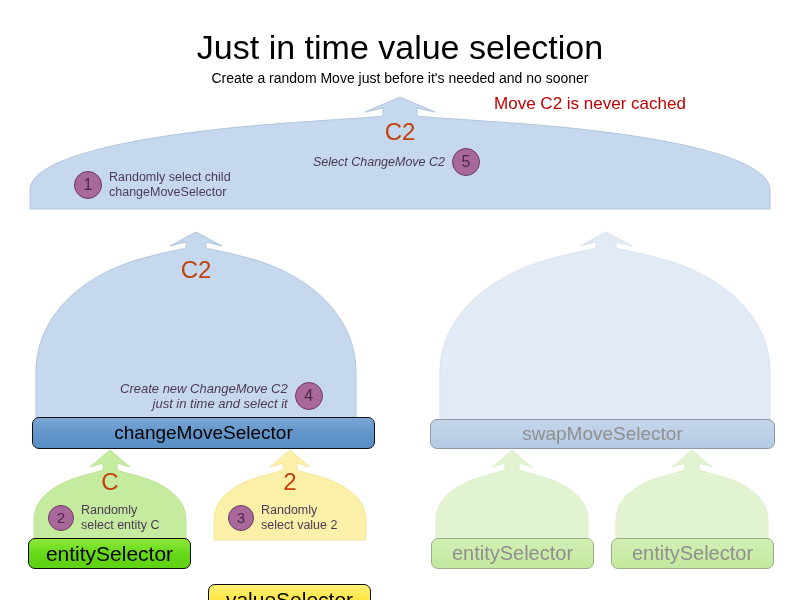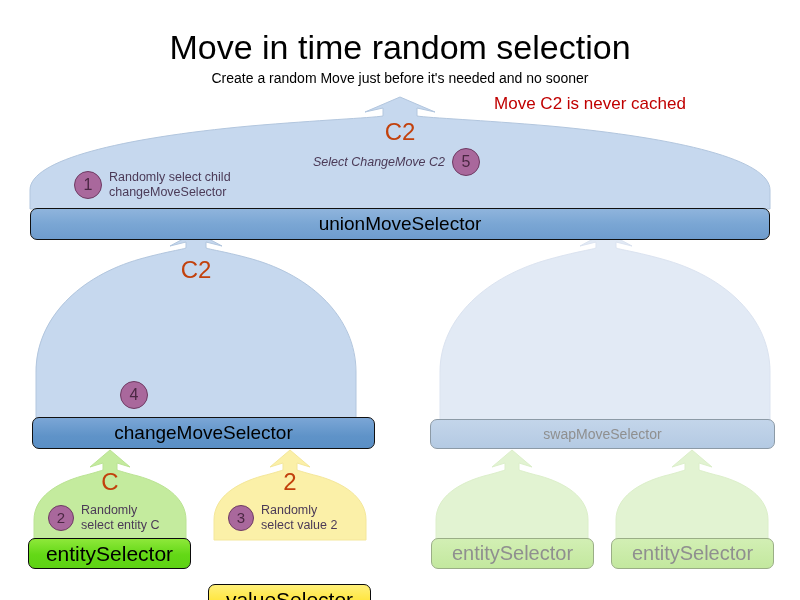--- a/index.html
+++ b/index.html
@@ -95,21 +95,21 @@
     font-size: 19px;
     color: #000000;
   }
   .box-swap {
     left: 430px;
     top: 419px;
     width: 345px;
     height: 30px;
     border: 1.3px solid #8c9aa6;
     background: linear-gradient(to bottom, #c3d5ea 0%, #b4cae3 100%);
-    font-size: 14px;
+    font-size: 19px;
     color: #8f8f8f;
   }
   .box-entity-main {
     left: 28px;
     top: 538px;
     width: 163px;
     height: 31px;
     border: 1.8px solid #0b0b0b;
     background: linear-gradient(to bottom, #8ee83a 0%, #63d816 55%, #5ed214 100%);
     font-size: 21px;
@@ -184,21 +184,21 @@
   }
   .annot-text.right { text-align: right; font-style: italic; }
   .annot-text.left  { text-align: left; }
   .annot-text.mid   { font-size: 13px; }
 </style>
 </head>
 <body>
 
 <div id="stage">
 
-  <div class="title">Move in time random selection</div>
+  <div class="title">Just in time value selection</div>
   <div class="subtitle">Create a random Move just before it's needed and no sooner</div>
   <div class="note-red">Move C2 is never cached</div>
 
   <svg id="funnels" viewBox="0 0 800 600">
 
     <path fill="#c6d8ee" stroke="#b2c6de" stroke-width="1" d="M 30 209
          L 30 190
          C 30 160, 120 138, 250 126
          C 320 120, 370 118, 383 116
          L 383 108
@@ -314,35 +314,36 @@
 changeMoveSelector</span>
   </div>
 
   <div class="annot rev" style="left:313px; top:148px;">
     <span class="badge">5</span>
     <span class="annot-text right">Select ChangeMove C2</span>
   </div>
 
   <div class="annot rev" style="left:120px; top:381px;">
     <span class="badge">4</span>
+    <span class="annot-text right mid">Create new ChangeMove C2
+just in time and select it</span>
   </div>
 
   <div class="annot" style="left:48px; top:503px;">
     <span class="badge sm">2</span>
     <span class="annot-text left">Randomly
 select entity C</span>
   </div>
 
   <div class="annot" style="left:228px; top:503px;">
     <span class="badge sm">3</span>
     <span class="annot-text left">Randomly
 select value 2</span>
   </div>
 
-  <div class="box box-union">unionMoveSelector</div>
 
   <div class="box box-change">changeMoveSelector</div>
 
   <div class="box box-swap">swapMoveSelector</div>
 
   <div class="box box-entity-main">entitySelector</div>
 
   <div class="box box-value-main">valueSelector</div>
 
   <div class="box box-entity-faded f1">entitySelector</div>

